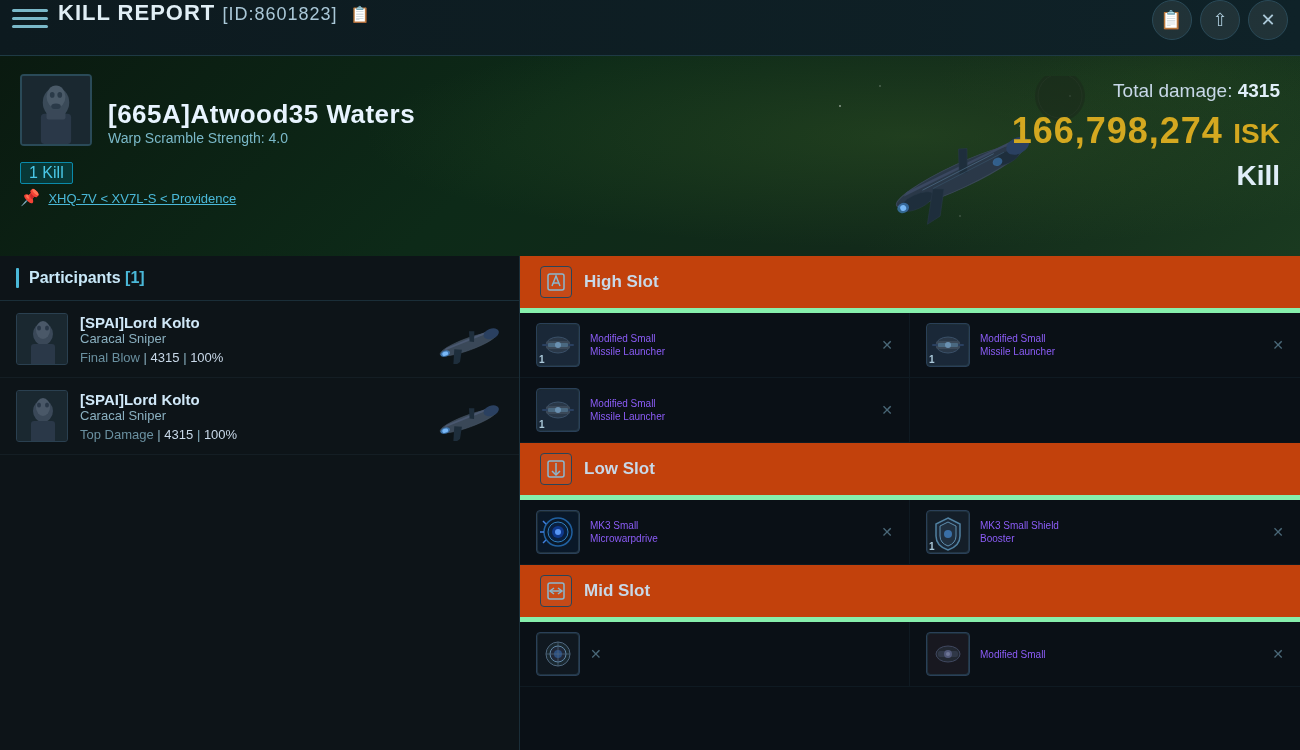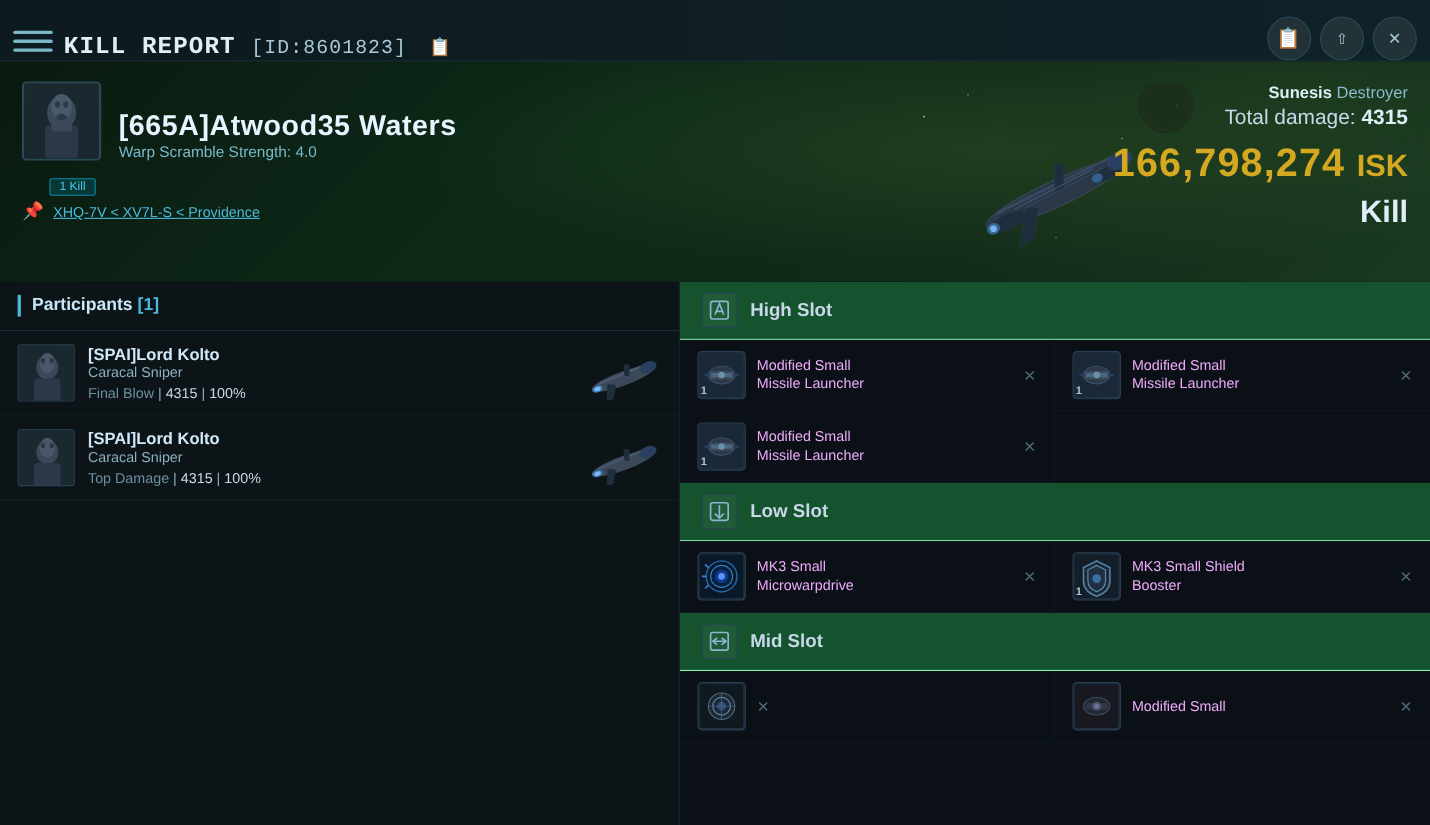--- a/index.html
+++ b/index.html
@@ -8,26 +8,25 @@
       height: 750px;
       background: #0a0e12;
       font-family: 'Segoe UI', Tahoma, sans-serif;
       color: #c8d4dc;
       overflow: hidden;
     }
 
     
     .header {
       display: flex;
-      align-items: flex-end;
+      align-items: flex-start;
       background: linear-gradient(to right, #0d1a1f, #0f2228);
       border-bottom: 1px solid #1e3a44;
       height: 56px;
       padding: 0 12px;
-      font-family: Liberation Mono, monospace;
     }
     .header-menu-icon {
       width: 36px;
       height: 36px;
       display: flex;
       flex-direction: column;
       justify-content: center;
       gap: 5px;
       cursor: pointer;
       margin-right: 10px;
@@ -132,25 +131,24 @@
       display: flex;
       flex-direction: column;
       gap: 4px;
       margin-top: 10px;
     }
     .kill-badge {
       display: inline-block;
       background: rgba(0, 160, 200, 0.2);
       border: 1px solid #0a8aaa;
       color: #4ac8e8;
-      font-size: 11px;
+      font-size: 16px;
       padding: 1px 8px;
       border-radius: 2px;
       width: fit-content;
-      margin-left: 25px;
     }
     .hero-date {
       font-size: 13px;
       color: #8aacbc;
     }
     .hero-location {
       font-size: 13px;
       color: #4ab8d8;
       text-decoration: underline;
       cursor: pointer;
@@ -220,21 +218,21 @@
     }
 
     
     .main {
       display: flex;
       height: calc(750px - 56px - 200px);
     }
 
     
     .left-panel {
-      width: 618px;
+      width: 520px;
       flex-shrink: 0;
       background: #0d1418;
       border-right: 1px solid #1a2e38;
       padding: 0;
       overflow-y: auto;
     }
     .participants-header {
       display: flex;
       align-items: center;
       padding: 12px 16px;
@@ -311,22 +309,22 @@
       padding: 0;
     }
 
     .slot-section {
       padding: 0;
     }
     .slot-header {
       display: flex;
       align-items: center;
       padding: 10px 20px;
-      background: #14532d;
-      border-bottom: 1px solid #86efac;
+      background: #c2410c;
+      border-bottom: 5px solid #86efac;
       gap: 12px;
     }
     .slot-icon {
       width: 32px;
       height: 32px;
       background: rgba(255,255,255,0.05);
       border: 1px solid #2a4458;
       border-radius: 4px;
       display: flex;
       align-items: center;
@@ -369,22 +367,22 @@
     }
     .slot-item-qty {
       position: absolute;
       bottom: 1px;
       left: 2px;
       font-size: 10px;
       color: #aac8d8;
       font-weight: 700;
     }
     .slot-item-name {
-      font-size: 13px;
-      color: #f0abfc;
+      font-size: 10px;
+      color: #8b5cf6;
       flex: 1;
       line-height: 1.3;
     }
     .slot-item-close {
       font-size: 14px;
       color: #4a6878;
       cursor: pointer;
       flex-shrink: 0;
     }
 
@@ -490,24 +488,20 @@
         <path d="M 60 60 L 40 90 L 55 88 L 70 65 Z" fill="#1e2e3c" stroke="#2a3a4a" stroke-width="0.5"></path>
         <path d="M 90 58 L 100 35 L 108 38 L 98 60 Z" fill="#1e2e3c" stroke="#2a3a4a" stroke-width="0.5"></path>
 
         <line x1="50" y1="57" x2="130" y2="54" stroke="#4a6880" stroke-width="0.7"></line>
         <line x1="60" y1="60" x2="140" y2="57" stroke="#3a5870" stroke-width="0.5"></line>
       </g>
     </svg>
   </div>
 
   <div class="hero-right">
-    <div class="ship-type-line">
-      <span class="ship-name">Sunesis</span>
-      <span class="ship-class">Destroyer</span>
-    </div>
     <div class="total-damage-line">
       <span>Total damage:</span>
       <span class="dmg-val">4315</span>
     </div>
     <div style="margin-top:8px;">
       <span class="isk-value">166,798,274</span>
       <span class="isk-label">ISK</span>
     </div>
     <div class="kill-result">Kill</div>
   </div>

